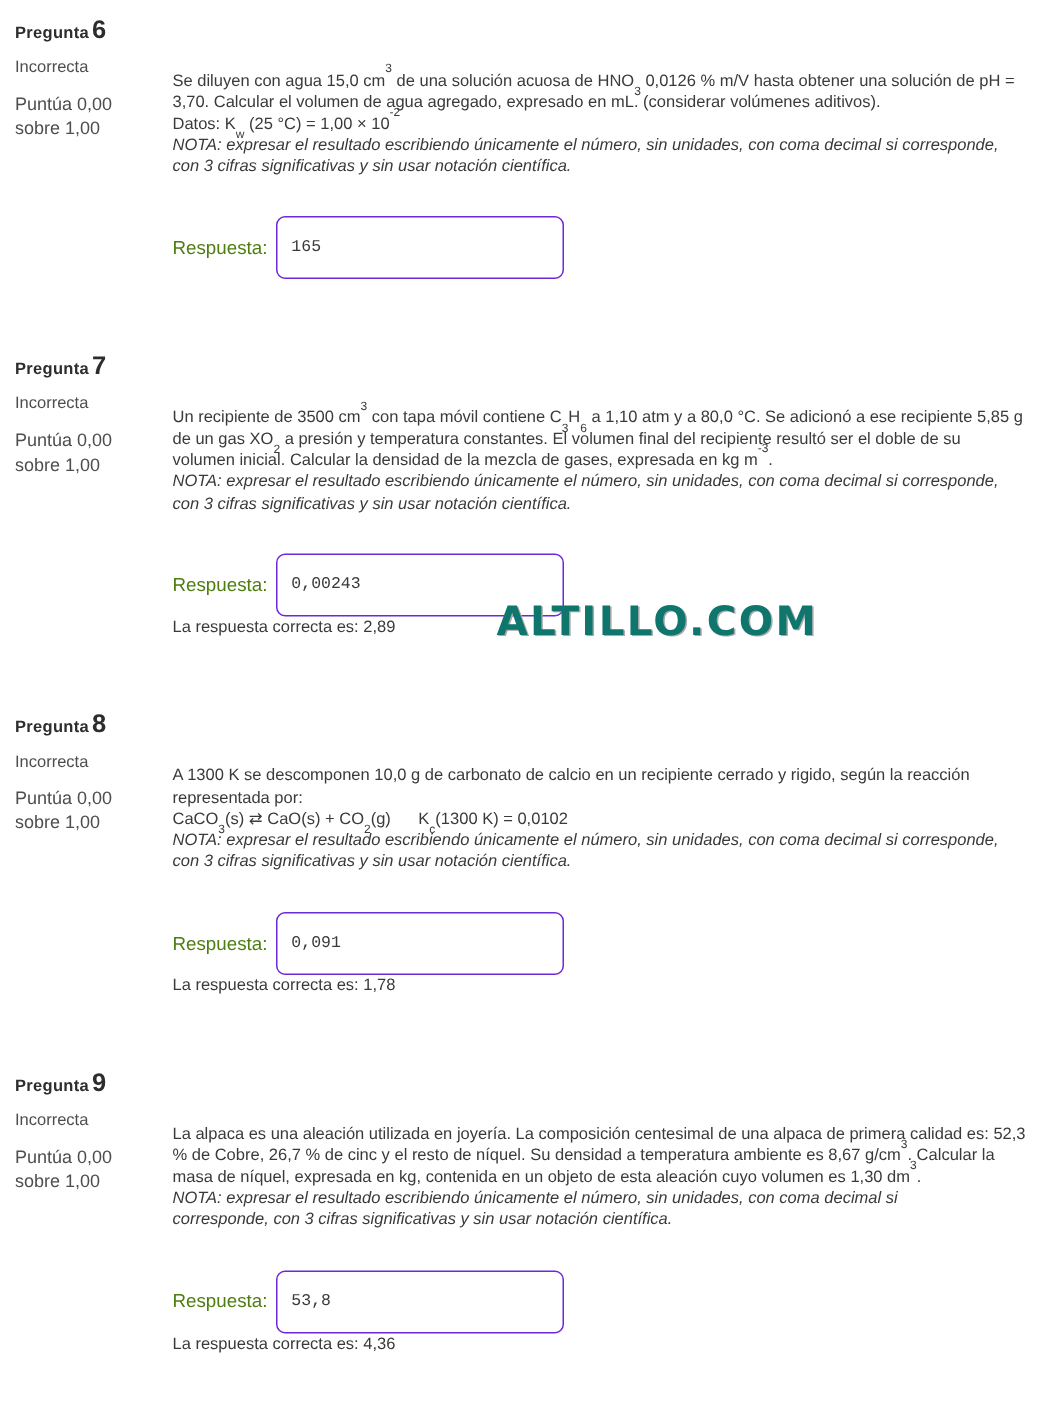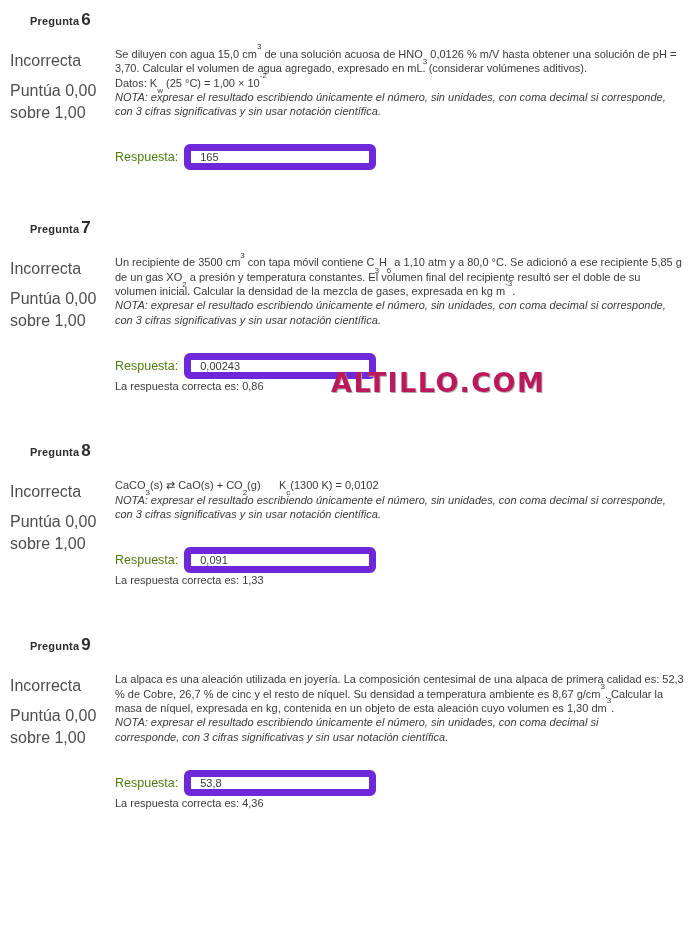--- a/index.html
+++ b/index.html
@@ -9,54 +9,54 @@
     font-family: "Liberation Sans", sans-serif;
     color: #3a3a3a;
     overflow: hidden;
   }
   .page { padding: 9px 10px 0 10px; }
 
   .question { display: flex; margin-bottom: 47px; }
 
   
   .qinfo { flex: 0 0 105px; width: 105px; padding-top: 1px; }
-  .qno { font-size: 11px; font-weight: bold; color: #2d2d2d; letter-spacing: .2px; margin-left: 20px; }
+  .qno { font-size: 11px; font-weight: bold; color: #2d2d2d; letter-spacing: .2px; }
   .qno .qnum { font-size: 17px; font-weight: bold; margin-left: 2px; }
-  .qstate { margin-top: 22px; font-size: 16px; color: #4e4e4e; }
-  .qgrade { margin-top: 10px; font-size: 16px; color: #4e4e4e; width: 90px; line-height: 1.35; }
+  .qstate { margin-top: 9px; font-size: 11px; color: #4e4e4e; }
+  .qgrade { margin-top: 10px; font-size: 12px; color: #4e4e4e; width: 90px; line-height: 1.35; }
 
   
   .qcontent { flex: 1; padding-right: 6px; font-size: 11px; line-height: 1.3; margin-top: 38px; }
   .qcontent p { margin: 0; }
   .qtext { color: #3a3a3a; }
   .datos { margin-top: 3px; }
   .equation { text-align: left; margin: 5px 0 3px 0; }
   .qnota { font-style: italic; margin-top: 9px; }
   .qnota.narrow { max-width: 500px; }
 
   sup { font-size: 8px; position: relative; top: -4px; line-height: 0; }
   sub { font-size: 8px; position: relative; top: 3px; line-height: 0; }
 
   .answer-row { margin-top: 26px; display: flex; align-items: center; }
   .answer-label { font-size: 12.5px; color: #4d7c0f; margin-right: 6px; }
   .answer-input {
-    width: 192px; height: 26px;
-    border: 7px solid #6d28d9; border-radius: 6px;
+    width: 192px; height: 42px;
+    border: 1px solid #6d28d9; border-radius: 6px;
     padding: 0 9px; font-size: 11px;
-    font-family: Liberation Sans, sans-serif; color: #3a3a3a;
+    font-family: Liberation Mono, monospace; color: #3a3a3a;
     background: #ffffff; outline: none;
   }
 
   .correct-row { margin-top: 46px; font-size: 11px; position: relative; }
 
   .watermark {
     position: absolute; left: 216px; top: -14px;
     font-family: "DejaVu Sans", sans-serif;
     font-size: 27px; font-weight: 800; letter-spacing: 1.5px;
-    color: #be185d;
+    color: #0f766e;
     text-shadow: 1px 1px 0 #a9a9a9;
     user-select: none;
   }
 </style>
 </head>
 <body>
 
 <div class="page">
 
   <section class="question">
@@ -82,38 +82,39 @@
       <div class="qstate">Incorrecta</div>
       <div class="qgrade">Puntúa 0,00 sobre 1,00</div>
     </aside>
     <div class="qcontent">
       <p class="qtext">Un recipiente de 3500 cm<sup>3</sup> con tapa móvil contiene C<sub>3</sub>H<sub>6</sub> a 1,10 atm y a 80,0 °C. Se adicionó a ese recipiente 5,85 g de un gas XO<sub>2</sub> a presión y temperatura constantes. El volumen final del recipiente resultó ser el doble de su volumen inicial. Calcular la densidad de la mezcla de gases, expresada en kg m<sup>-3</sup>.</p>
       <p class="qnota">NOTA: expresar el resultado escribiendo únicamente el número, sin unidades, con coma decimal si corresponde, con 3 cifras significativas y sin usar notación científica.</p>
       <div class="answer-row">
         <span class="answer-label">Respuesta:</span>
         <input class="answer-input" type="text" value="0,00243" style="">
       </div>
-      <p class="correct-row"><span>La respuesta correcta es:</span> <span>0,86</span><span class="watermark">ALTILLO.COM</span></p>
+      <p class="correct-row"><span>La respuesta correcta es:</span> <span>2,89</span><span class="watermark">ALTILLO.COM</span></p>
     </div>
   </section>
 
   <section class="question">
     <aside class="qinfo">
       <div class="qno"><span>Pregunta</span><span class="qnum">8</span></div>
       <div class="qstate">Incorrecta</div>
       <div class="qgrade">Puntúa 0,00 sobre 1,00</div>
     </aside>
     <div class="qcontent">
+      <p class="qtext">A 1300 K se descomponen 10,0 g de carbonato de calcio en un recipiente cerrado y rigido, según la reacción representada por:</p>
       <p class="qtext equation">CaCO<sub>3</sub>(s) ⇄ CaO(s) + CO<sub>2</sub>(g)&nbsp;&nbsp;&nbsp;&nbsp;&nbsp;&nbsp;K<sub>c</sub>(1300 K) = 0,0102</p>
       <p class="qnota">NOTA: expresar el resultado escribiendo únicamente el número, sin unidades, con coma decimal si corresponde, con 3 cifras significativas y sin usar notación científica.</p>
       <div class="answer-row">
         <span class="answer-label">Respuesta:</span>
         <input class="answer-input" type="text" value="0,091" style="">
       </div>
-      <p class="correct-row"><span>La respuesta correcta es:</span> <span>1,33</span></p>
+      <p class="correct-row"><span>La respuesta correcta es:</span> <span>1,78</span></p>
     </div>
   </section>
 
   <section class="question">
     <aside class="qinfo">
       <div class="qno"><span>Pregunta</span><span class="qnum">9</span></div>
       <div class="qstate">Incorrecta</div>
       <div class="qgrade">Puntúa 0,00 sobre 1,00</div>
     </aside>
     <div class="qcontent">

